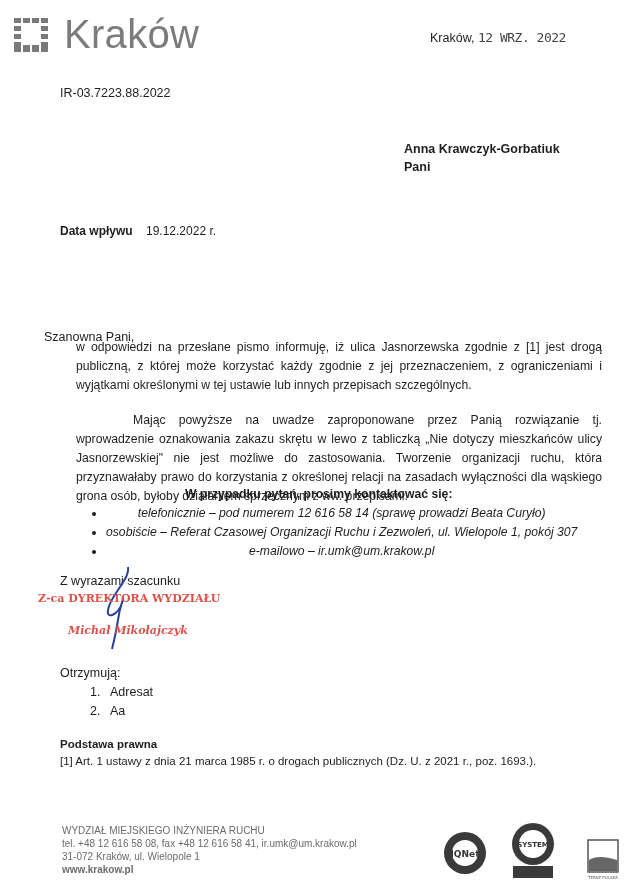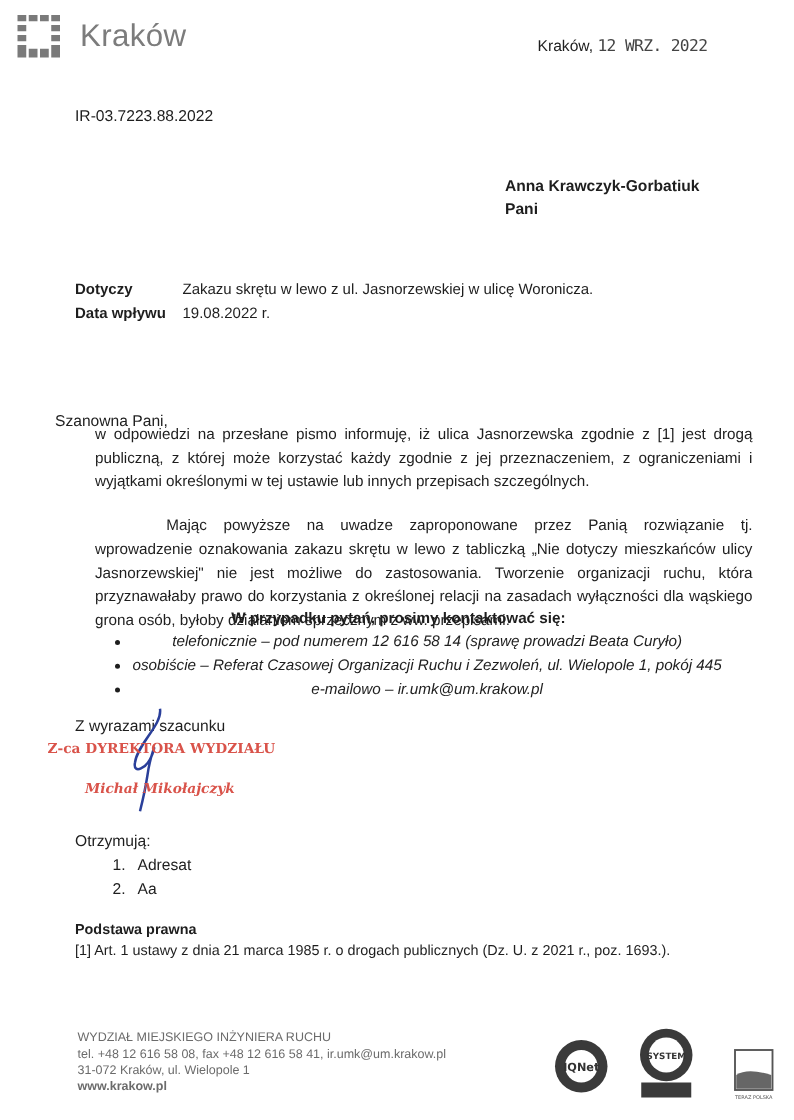--- a/index.html
+++ b/index.html
@@ -2,21 +2,21 @@
 <html><head>
 <meta charset="utf-8">
 <style>
   html, body { margin: 0; padding: 0; background: #ffffff; }
   body { width: 635px; height: 896px; position: relative; overflow: hidden;
          font-family: "Liberation Sans", "DejaVu Sans", sans-serif; color: #1e1e1e; }
   .abs { position: absolute; }
   .logo { left: 14px; top: 12px; display: flex; align-items: center; }
   .logo-mark { width: 34px; height: 34px; position: relative; }
   .logo-mark span { position: absolute; background: #7a7a7a; }
-  .logo-text { font-size: 25px; color: #7c7c7c; margin-left: 16px; letter-spacing: 0.3px; }
+  .logo-text { font-size: 40px; color: #7c7c7c; margin-left: 16px; letter-spacing: 0.3px; }
   .ref { left: 60px; top: 86px; font-size: 12.5px; }
   .date { left: 430px; top: 30px; font-size: 12.5px; }
   .stamp { font-family: "DejaVu Sans Mono", monospace; font-size: 13px; color: #444; letter-spacing: -0.5px; }
   .addr { left: 404px; top: 140px; font-size: 12.5px; font-weight: bold; line-height: 18px; }
   .meta { left: 60px; top: 222px; font-size: 12px; line-height: 19px; }
   .meta .row { display: flex; }
   .meta .k { width: 86px; font-weight: bold; }
   .greet { left: 44px; top: 290px; font-size: 12.5px; margin-top: 40px; }
   .body { left: 60px; top: 322px; width: 558px; font-size: 12.2px; line-height: 19px; text-align: justify; }
   .body p { margin: 16px; }
@@ -65,41 +65,37 @@
 
 <div class="abs ref">IR-03.7223.88.2022</div>
 
 <div class="abs addr">
   <div>Anna Krawczyk-Gorbatiuk</div>
   <div>Pani</div>
 </div>
 
 <div class="abs meta">
   <div class="row">
-    <span class="k">Dotyczy</span>
-    <span>Zakazu skrętu w lewo z ul. Jasnorzewskiej w ulicę Woronicza.</span>
-  </div>
-  <div class="row">
     <span class="k">Data wpływu</span>
-    <span>19.08.2022 r.</span>
+    <span>19.12.2022 r.</span>
   </div>
 </div>
 
 <div class="abs greet">Szanowna Pani,</div>
 
 <div class="abs body">
   <p>w odpowiedzi na przesłane pismo informuję, iż ulica Jasnorzewska zgodnie z [1] jest drogą publiczną, z której może korzystać każdy zgodnie z jej przeznaczeniem, z ograniczeniami i wyjątkami określonymi w tej ustawie lub innych przepisach szczególnych.</p>
   <p class="indent">Mając powyższe na uwadze zaproponowane przez Panią rozwiązanie tj. wprowadzenie oznakowania zakazu skrętu w lewo z tabliczką „Nie dotyczy mieszkańców ulicy Jasnorzewskiej" nie jest możliwe do zastosowania. Tworzenie organizacji ruchu, która przyznawałaby prawo do korzystania z określonej relacji na zasadach wyłączności dla wąskiego grona osób, byłoby działaniem sprzecznym z ww. przepisami.</p>
 </div>
 
 <div class="abs contact">
   <div class="h">W przypadku pytań, prosimy kontaktować się:</div>
   <ul>
     <li>telefonicznie – pod numerem 12 616 58 14  (sprawę prowadzi Beata Curyło)</li>
-    <li>osobiście – Referat Czasowej Organizacji Ruchu i Zezwoleń, ul. Wielopole 1, pokój 445</li>
+    <li>osobiście – Referat Czasowej Organizacji Ruchu i Zezwoleń, ul. Wielopole 1, pokój 307</li>
     <li>e-mailowo – ir.umk@um.krakow.pl</li>
   </ul>
 </div>
 
 <div class="abs closing">Z wyrazami szacunku</div>
 <svg class="abs scribble" width="40" height="85" viewBox="0 0 40 85">
   <path d="M28 2 C 30 15, 10 30, 8 45 C 6 55, 18 50, 22 38 C 26 26, 20 40, 18 55 C 16 68, 14 76, 12 84" stroke="#2a3f9a" stroke-width="2" fill="none"></path>
 </svg>
 <div class="abs sig-title">Z-ca DYREKTORA WYDZIAŁU</div>
 <div class="abs sig-name">Michał Mikołajczyk</div>

